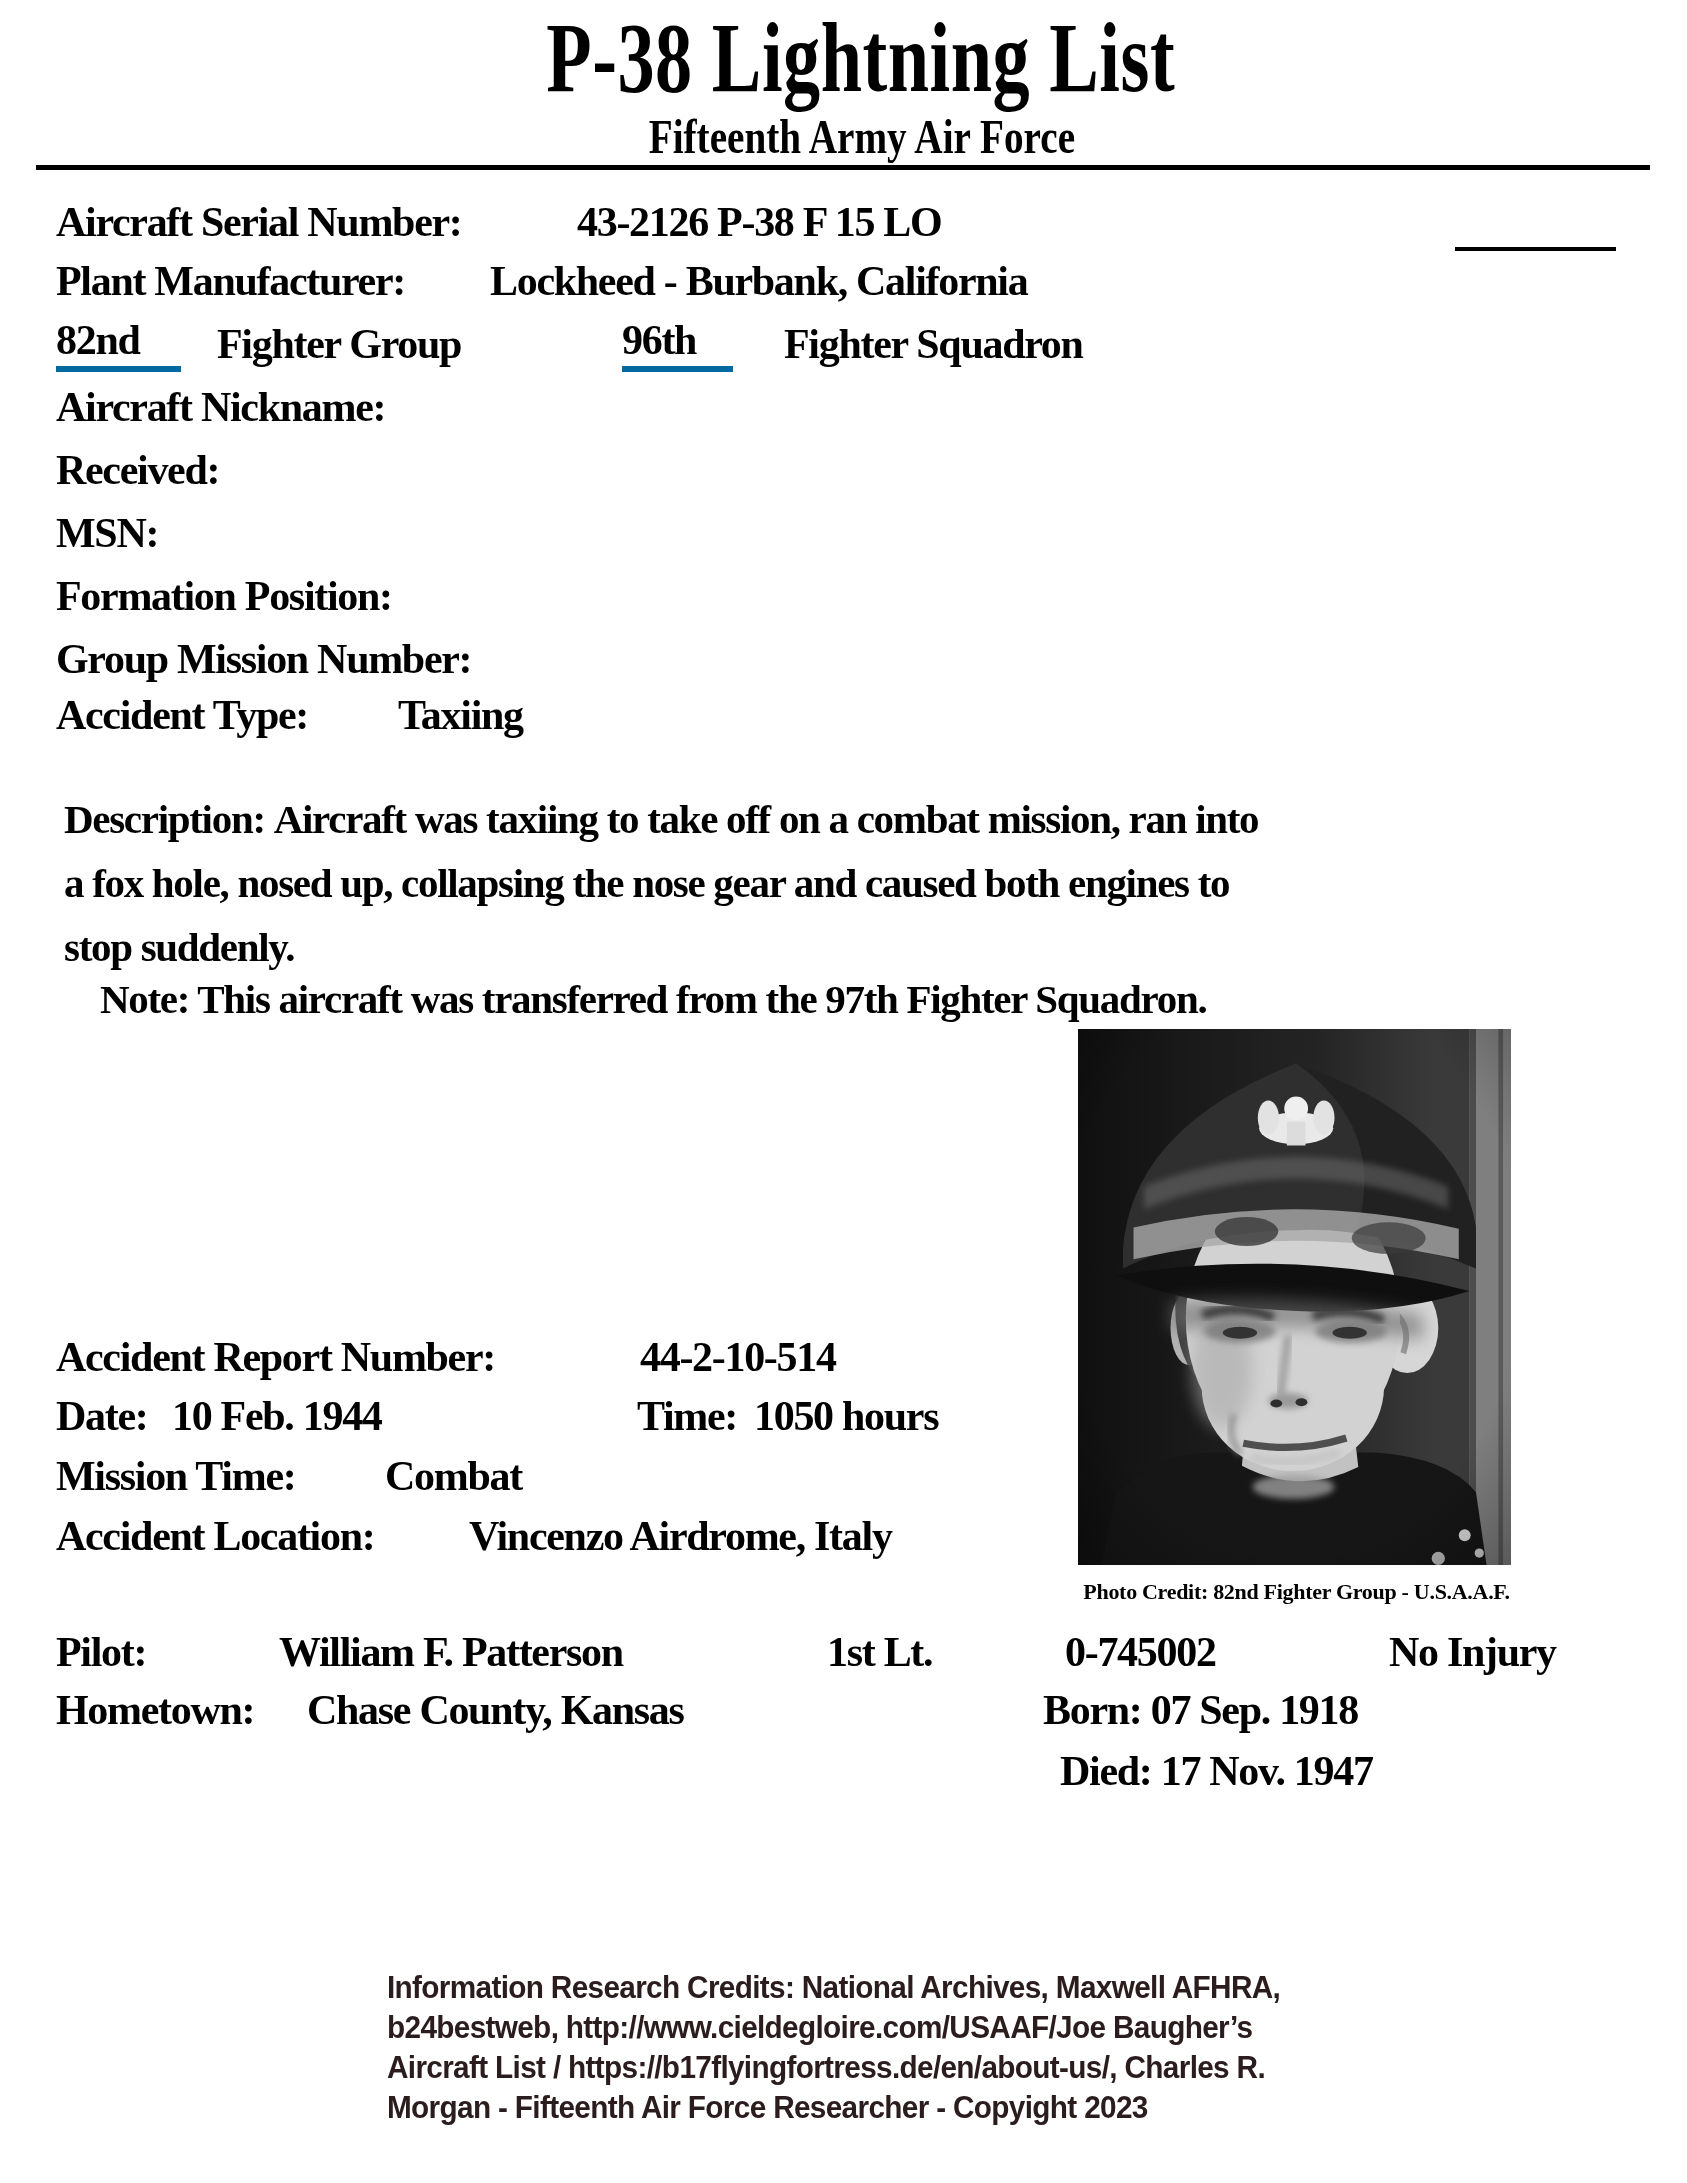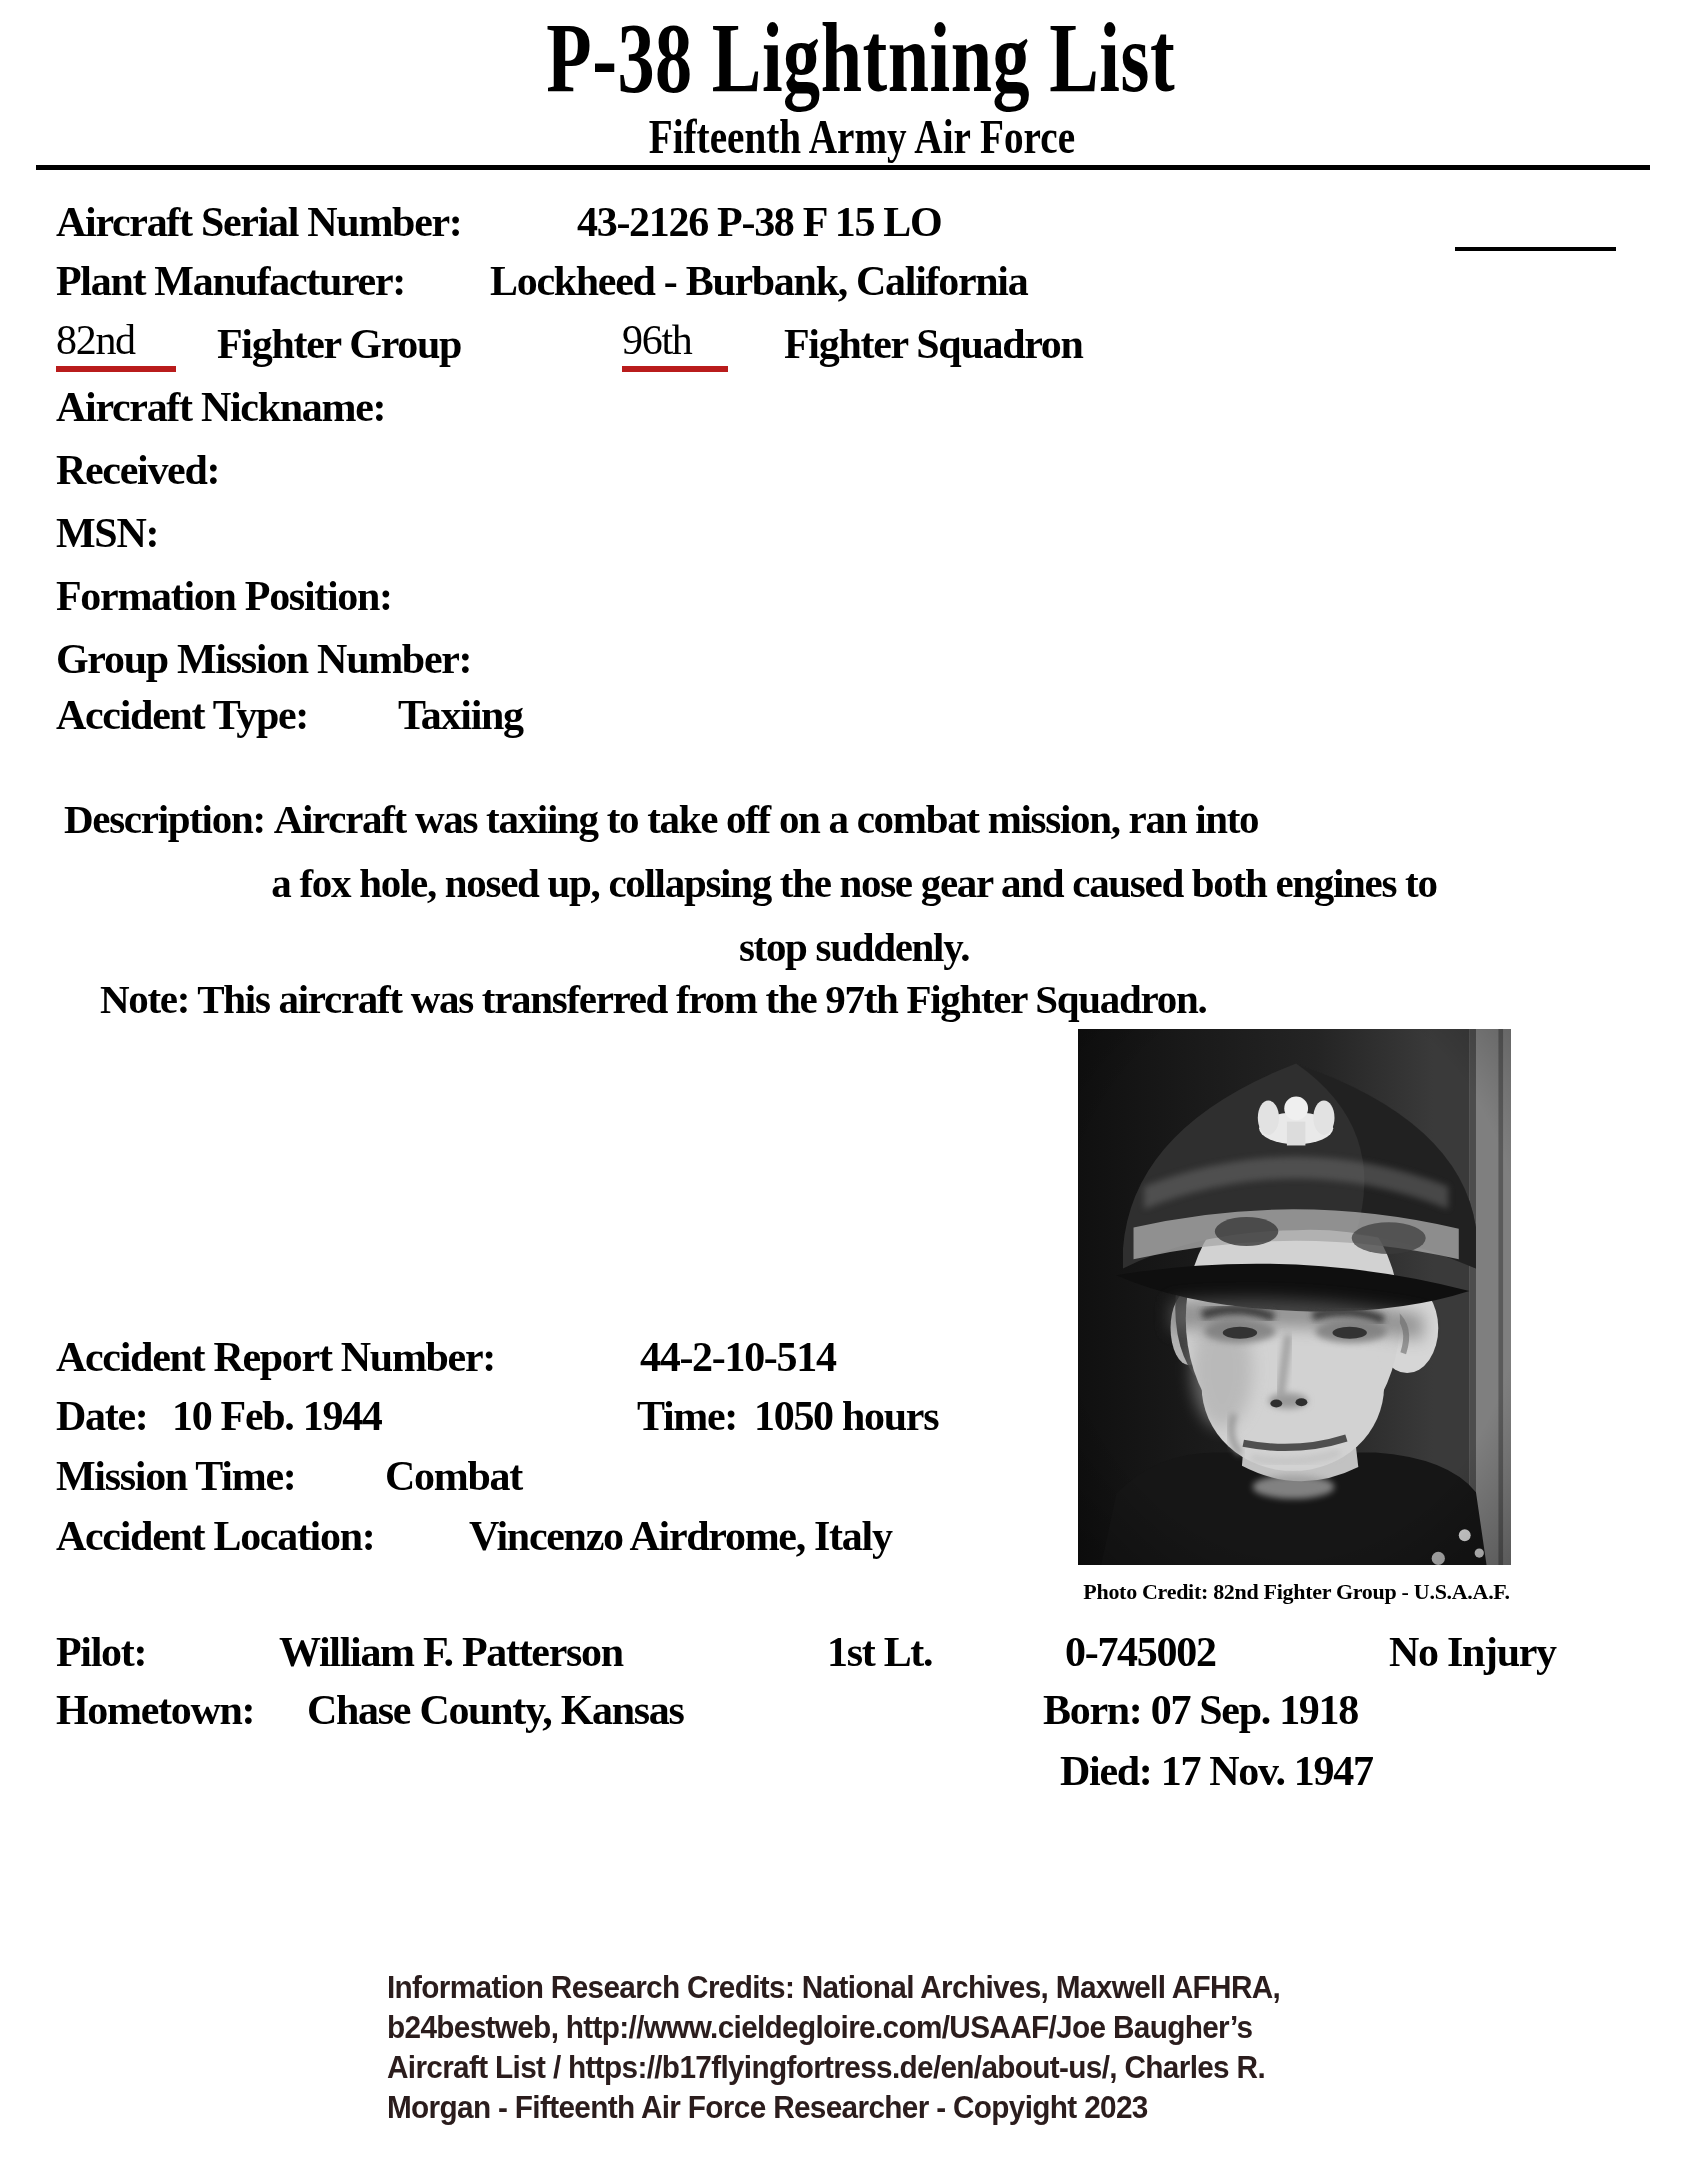--- a/index.html
+++ b/index.html
@@ -29,23 +29,23 @@
     position:absolute; top:247px; left:1455px; width:161px; height:4px;
     background:#000;
   }
   
   .row {
     position:absolute; left:56px; height:61px;
     font-size:42px; line-height:61px; letter-spacing:-1.3px; white-space:nowrap;
   }
   .row > span { position:absolute; top:0; white-space:nowrap; }
   .lbl { font-weight:700; }
-  .val { font-weight:700;text-align:center; }
+  .val { font-weight:700; }
   .u-num {
-    font-weight:400; border-bottom:6px solid #b91c1c;
+    font-weight:700; border-bottom:6px solid #0369a1;
     line-height:52px; height:52px; display:inline-block;
   }
   .u82 { left:0; padding-right:41px; }
   .u96 { left:566px; padding-right:37px; }
   
   .desc {
     position:absolute; left:56px; top:787px; width:1588px;
     font-size:41px; line-height:64px; letter-spacing:-1.3px;
   }
   .desc .dline { white-space:nowrap;margin-left:8px; }

